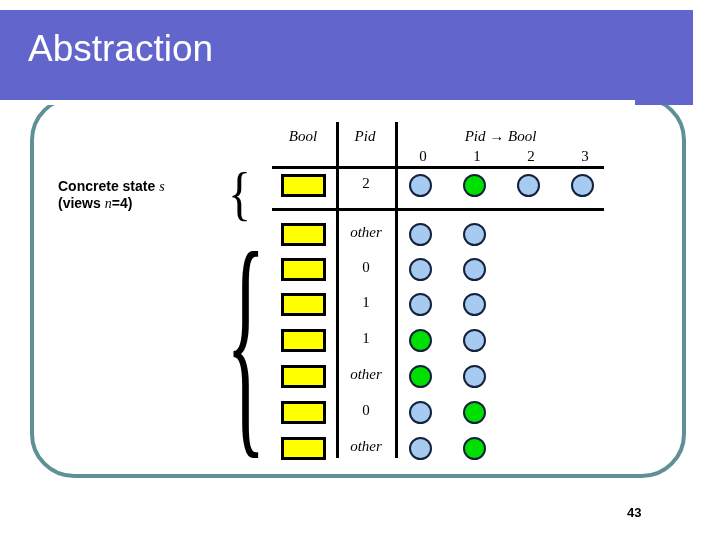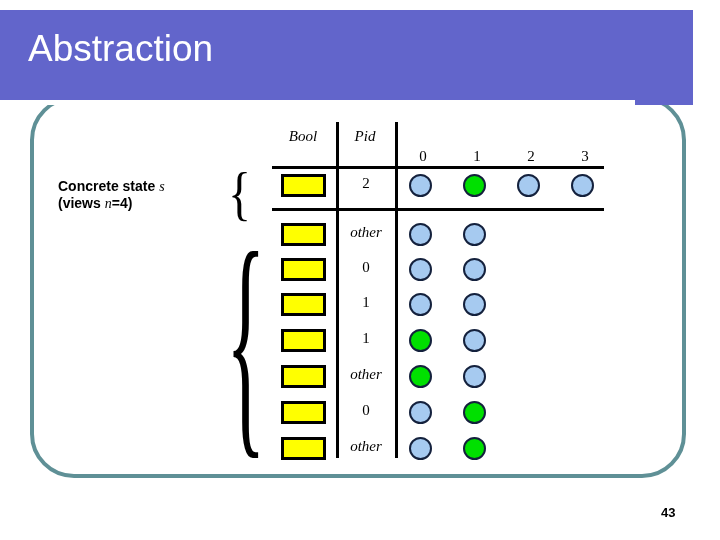--- a/index.html
+++ b/index.html
@@ -198,21 +198,21 @@
     border-radius: 50%;
     border: 2px solid #14213d;
     box-sizing: border-box;
   }
   .dot.blue  { background: #a6caf0; }
   .dot.green { background: #00e000; }
 
   
   #pagenum {
     position: absolute;
-    left: 661px;
+    left: 627px;
     top: 505px;
     font-family: "Liberation Sans", sans-serif;
     font-weight: bold;
     font-size: 13px;
     color: #000000;
   }
 </style>
 </head>
 <body>
 
@@ -231,20 +231,21 @@
   </div>
 
 
   <div class="brace" id="brace-small">{</div>
   <div class="brace" id="brace-big">{</div>
 
   <div id="table">
 
     <div class="hdr" id="hdr-bool">Bool</div>
     <div class="hdr" id="hdr-pid">Pid</div>
+    <div class="hdr" id="hdr-map">Pid → Bool</div>
 
     <div class="subhdr" style="left:138px;">0</div>
     <div class="subhdr" style="left:192px;">1</div>
     <div class="subhdr" style="left:246px;">2</div>
     <div class="subhdr" style="left:300px;">3</div>
 
     <div class="hrule" id="hrule-top"></div>
     <div class="hrule" id="hrule-mid"></div>
     <div class="vrule" id="vrule-1"></div>
     <div class="vrule" id="vrule-2"></div>

